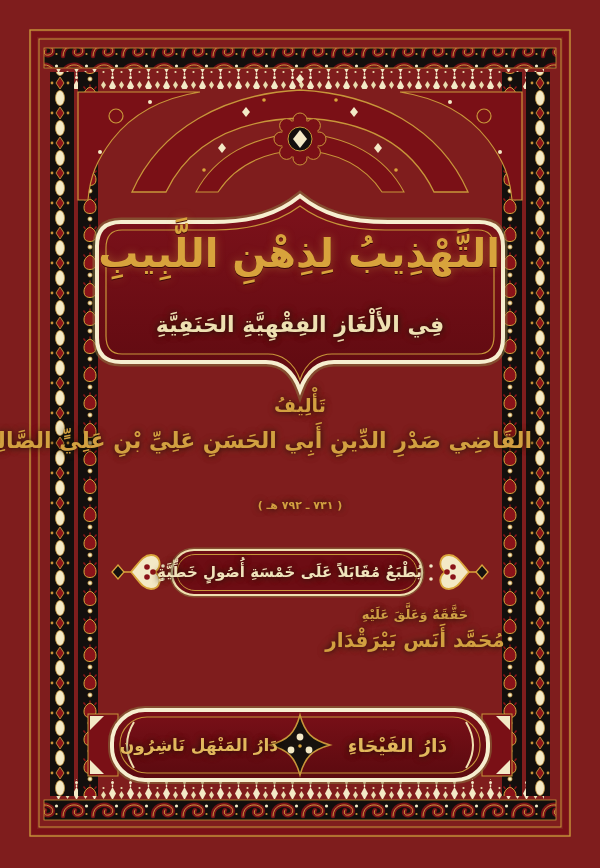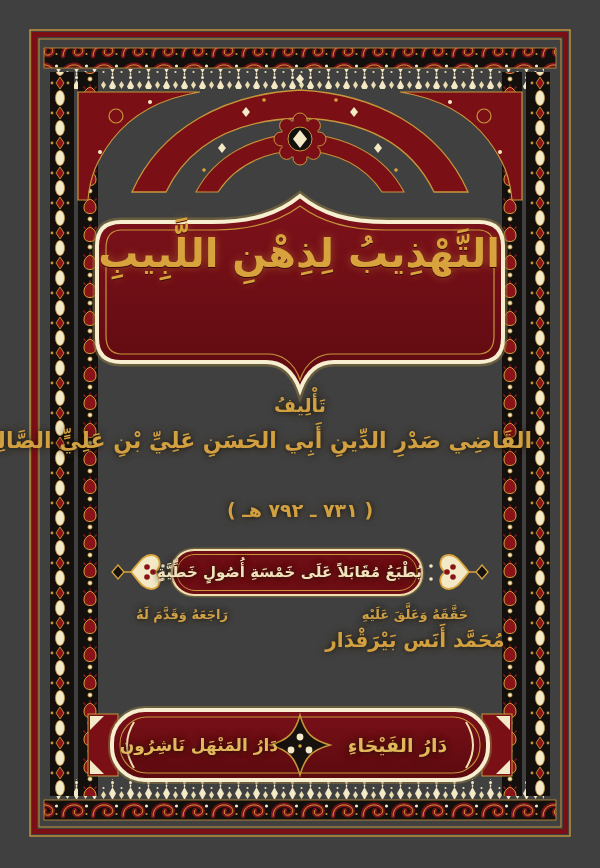--- a/index.html
+++ b/index.html
@@ -1,31 +1,31 @@
 <!DOCTYPE html>
 <html lang="ar"><head>
 <meta charset="utf-8">
 <style>
   html,body{margin:0;padding:0;background:#0d0c0b;}
   .cover{
     position:relative;width:600px;height:868px;overflow:hidden;
-    background:#404040;font-family:"DejaVu Sans",sans-serif;
+    background:#7f1d1d;font-family:"DejaVu Sans",sans-serif;
   }
   svg.frame{position:absolute;left:0;top:0;width:600px;height:868px;display:block;}
   .t{
     position:absolute;direction:rtl;text-align:center;white-space:nowrap;
     color:#d2a040;text-shadow:0 0 6px rgba(0,0,0,.9),0 0 10px rgba(190,140,40,.25);
   }
   .title-main{top:230px;left:100px;right:100px;font-size:40px;font-weight:bold;color:#d8a33c;
     text-shadow:0 1px 0 #3a0608,0 0 10px rgba(230,180,70,.35);}
   .title-sub{top:312px;left:120px;right:120px;font-size:22px;font-weight:bold;color:#eee0b2;}
   .talif{top:394px;left:150px;right:150px;font-size:19px;font-weight:bold;}
   .author-line{top:428px;left:68px;right:68px;font-size:22px;font-weight:bold;}
   .known-as{top:463px;left:120px;right:120px;font-size:17px;font-weight:bold;}
-  .dates{top:499px;left:180px;right:180px;font-size:19px;font-weight:bold;}
+  .dates{top:499px;left:180px;right:180px;font-size:11px;font-weight:bold;}
   .edition{top:550px;left:172px;right:178px;height:38px;line-height:45px;font-size:15px;
     color:#f0e3bb;font-weight:bold;}
   .role-r{top:607px;left:305px;right:75px;font-size:13px;font-weight:bold;color:#cfa045;}
   .name-r{top:628px;left:305px;right:75px;font-size:20px;font-weight:bold;}
   .role-l{top:607px;left:72px;right:308px;font-size:13px;font-weight:bold;color:#cfa045;}
   .name-l{top:631px;left:60px;right:300px;font-size:17.5px;font-weight:bold;}
   .pub-r{top:712px;left:320px;right:125px;height:70px;line-height:66px;font-size:19px;
     font-weight:bold;color:#e2b85c;}
   .pub-l{top:712px;left:128px;right:322px;height:82px;line-height:66px;font-size:17px;
     font-weight:bold;color:#e2b85c;}
@@ -208,26 +208,26 @@
                  C295,757 288,750 270,745 C288,740 295,733 300,715 Z" fill="#17120e" stroke="#c8963a" stroke-width="1.5"></path>
         <circle cx="300" cy="737" r="3.4" fill="#f3e9c6"></circle>
         <circle cx="291" cy="750" r="3.4" fill="#f3e9c6"></circle>
         <circle cx="309" cy="750" r="3.4" fill="#f3e9c6"></circle>
         <circle cx="300" cy="746" r="1.8" fill="#d9a53c"></circle>
       </g>
     </g>
   </svg>
 
   <div class="t title-main">التَّهْذِيبُ لِذِهْنِ اللَّبِيبِ</div>
+  <div class="t title-sub">فِي الأَلْغَازِ الفِقْهِيَّةِ الحَنَفِيَّةِ</div>
 
   <div class="t talif">تَأْلِيفُ</div>
   <div class="t author-line">القَاضِي صَدْرِ الدِّينِ أَبِي الحَسَنِ عَلِيِّ بْنِ عَلِيٍّ الصَّالِحِيِّ الدِّمَشْقِيِّ</div>
   <div class="t dates">( ٧٣١ ـ ٧٩٢ هـ )</div>
 
   <div class="t edition">يُطْبَعُ مُقَابَلاً عَلَى خَمْسَةِ أُصُولٍ خَطِّيَّةٍ</div>
 
   <div class="t role-r">حَقَّقَهُ وَعَلَّقَ عَلَيْهِ</div>
   <div class="t name-r">مُحَمَّد أَنَس بَيْرَقْدَار</div>
-  <div class="t role-l">رَاجَعَهُ وَقَدَّمَ لَهُ</div>
 
   <div class="t pub-r">دَارُ الفَيْحَاءِ</div>
   <div class="t pub-l">دَارُ المَنْهَل نَاشِرُون</div>
 </div>
 
 </body></html>

